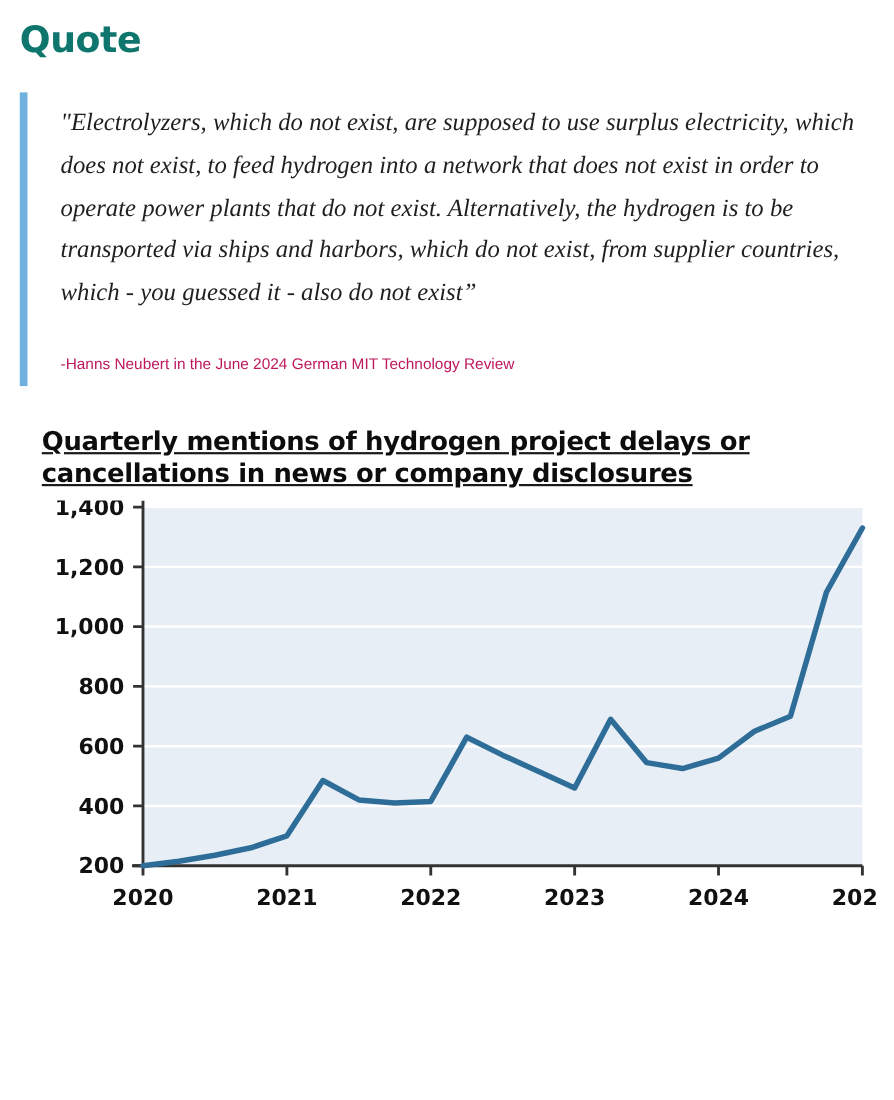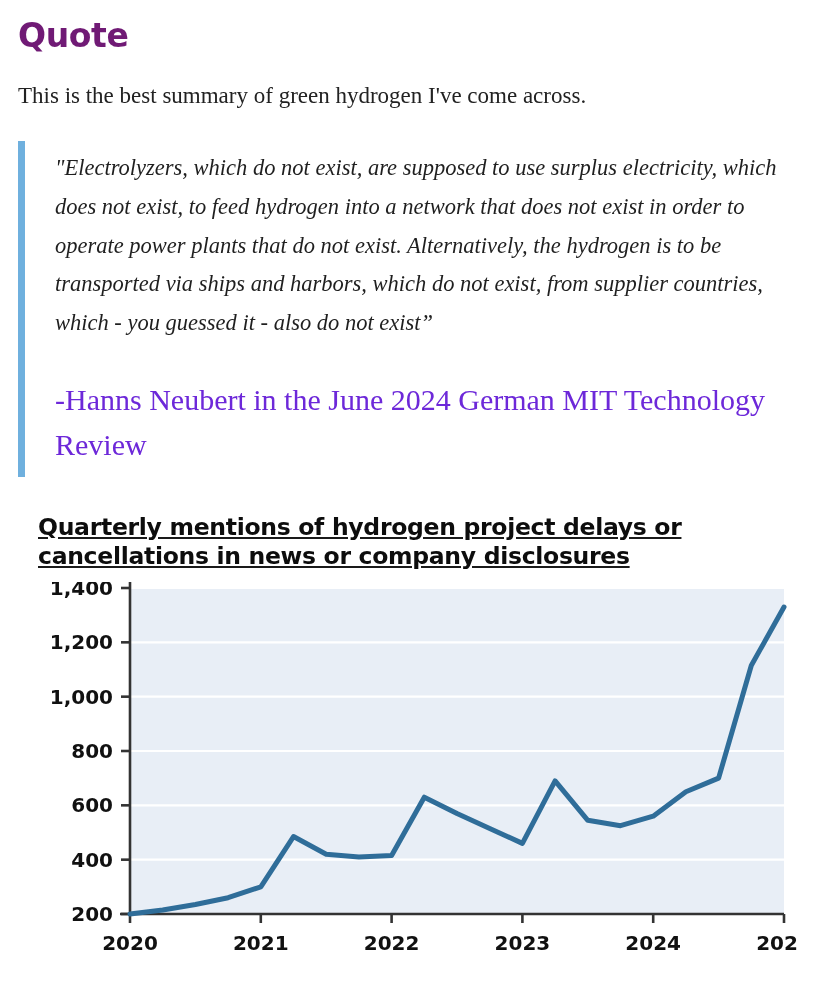--- a/index.html
+++ b/index.html
@@ -13,21 +13,21 @@
     overflow: hidden;
   }
 
   .page { padding: 14px 18px 0 18px; }
 
   .page-title {
     font-family: "DejaVu Sans", sans-serif;
     font-weight: 700;
     font-size: 33px;
     letter-spacing: -0.4px;
-    color: #701a75;
+    color: #0f766e;
     margin: 4px 0 0 0;
     line-height: 1.1;
   }
 
   .lede {
     font-family: "Liberation Serif", serif;
     font-size: 23px;
     color: #222;
     margin: 26px 0 0 0;
     line-height: 1.35;
@@ -42,24 +42,24 @@
   .quote-text {
     font-family: "Liberation Serif", serif;
     font-style: italic;
     font-size: 22.5px;
     line-height: 1.72;
     color: #1f1f1f;
     margin: 0;
   }
 
   .quote-attrib {
-    font-family: Liberation Serif, serif;
-    font-size: 30px;
+    font-family: Liberation Sans, sans-serif;
+    font-size: 14px;
     line-height: 1.5;
-    color: #6d28d9;
+    color: #be185d;
     margin: 34px 0 0 0;
   }
 
   
   .chart-card {
     margin: 36px 0 0 0;
     padding: 0 0 0 20px;
     text-decoration: underline;
   }
 
@@ -91,21 +91,20 @@
     fill: #111;
   }
 </style>
 </head>
 <body>
 
 <div class="page">
 
   <h1 class="page-title">Quote</h1>
 
-  <p class="lede">This is the best summary of green hydrogen I've come across.</p>
 
   <div class="quote-block">
     <p class="quote-text">"Electrolyzers, which do not exist, are supposed to use surplus electricity, which does not exist, to feed hydrogen into a network that does not exist in order to operate power plants that do not exist. Alternatively, the hydrogen is to be transported via ships and harbors, which do not exist, from supplier countries, which - you guessed it - also do not exist”</p>
     <p class="quote-attrib">-Hanns Neubert in the June 2024 German MIT Technology Review</p>
   </div>
 
   <div class="chart-card">
     <div class="chart-title">Quarterly mentions of hydrogen project delays or cancellations in news or company disclosures</div>
 
     <svg class="chart-svg" id="chart" width="760" height="390" viewBox="0 0 760 390">

